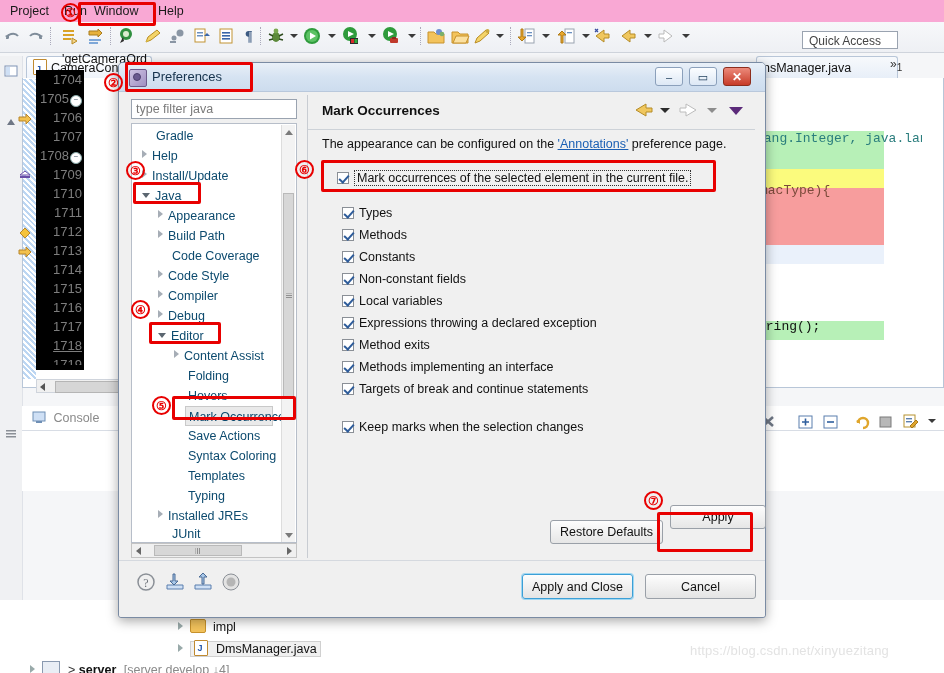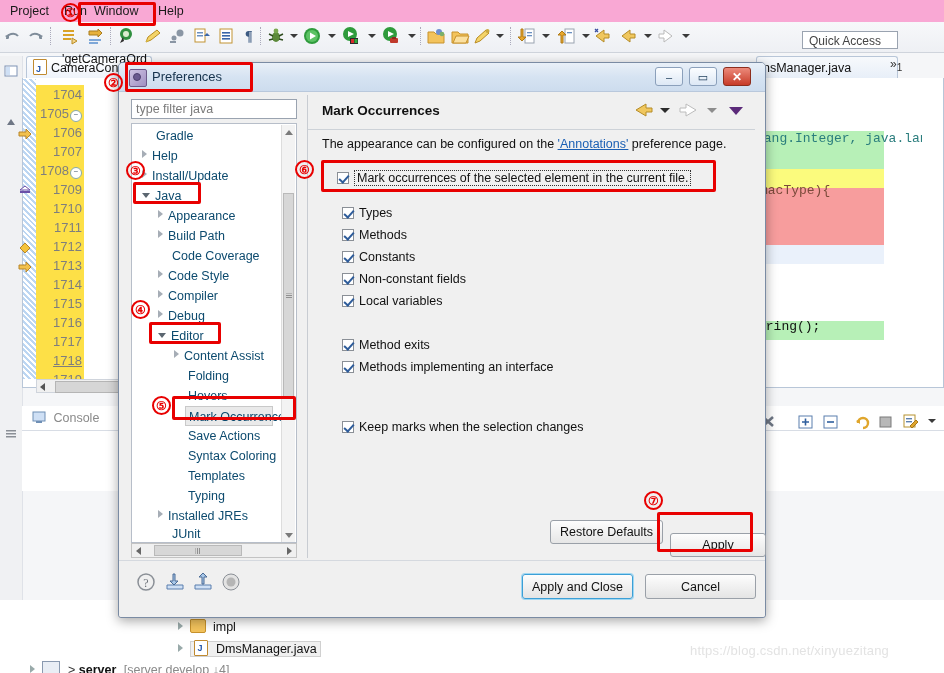--- a/index.html
+++ b/index.html
@@ -31,21 +31,21 @@
   .etab{position:absolute;top:0;height:22px;line-height:22px;font-size:12.5px;
     background:linear-gradient(to bottom,#ffffff,#eef3fb);border:1px solid #b8c6d8;border-bottom:none;
     border-radius:3px 3px 0 0;padding:0 6px;color:#111;}
   .etab .jicon{display:inline-block;width:12px;height:14px;background:#fff;border:1px solid #c08a30;
     border-radius:1px;vertical-align:-3px;margin-right:4px;position:relative;}
   .etab .jicon:after{content:"J";position:absolute;left:2px;top:-2px;font-size:9px;color:#2255aa;font-weight:bold;}
 
   #editor-body{position:absolute;left:22px;top:78px;width:922px;height:310px;background:#fff;border:1px solid #b8c6d8;border-top:none;box-sizing:border-box;}
   #gutter-overview{position:absolute;left:23px;top:79px;width:13px;height:300px;
     background:repeating-linear-gradient(45deg,#bcd6f2 0 2px,#ffffff 2px 4px);}
-  #linenums{position:absolute;left:36px;top:85px;width:48px;height:300px;background:#fde047;
+  #linenums{position:absolute;left:36px;top:70px;width:48px;height:300px;background:#000000;
     font-family:"Liberation Sans",sans-serif;font-size:13px;color:#7e7e7e;text-align:right;}
   .lnrow{height:19px;line-height:19px;padding-right:2px;}
   .fold{display:inline-block;width:10px;height:10px;border:1px solid #8aa;border-radius:50%;
     font-size:8px;line-height:8px;color:#567;vertical-align:1px;margin-left:1px;background:#fff;text-align:center;}
   .mk{position:absolute;left:-18px;width:14px;height:14px;}
 
   #codearea{position:absolute;left:84px;top:79px;width:838px;height:300px;background:#fff;overflow:hidden;
     font-family:"Liberation Mono",monospace;font-size:13px;}
   .hl{position:absolute;left:160px;width:640px;}
   .codeline{position:absolute;white-space:pre;}
@@ -126,21 +126,21 @@
   .cbrow{position:absolute;height:18px;line-height:18px;font-size:12.5px;color:#111;white-space:nowrap;}
   .cbx{display:inline-block;width:12px;height:12px;background:#fff;border:1px solid #8a8f96;
     vertical-align:-2px;margin-right:5px;position:relative;box-sizing:border-box;}
   .cbx.on:after{content:"";position:absolute;left:3px;top:0px;width:4px;height:8px;
     border:solid #2e5c9a;border-width:0 2px 2px 0;transform:rotate(42deg);}
   .dotted{border:1px dotted #333;padding:0 2px;}
 
   #btn-restore{position:absolute;left:431px;top:457px;width:113px;height:24px;
     background:linear-gradient(to bottom,#fdfdfd,#e6e6e6);border:1px solid #9aa0a8;border-radius:3px;
     font-size:12.5px;color:#111;text-align:center;line-height:23px;box-sizing:border-box;}
-  #btn-apply{position:absolute;left:551px;top:470px;width:96px;height:24px;
+  #btn-apply{position:absolute;left:551px;top:442px;width:96px;height:24px;
     background:linear-gradient(to bottom,#fdfdfd,#e6e6e6);border:1px solid #9aa0a8;border-radius:3px;
     font-size:12.5px;color:#111;text-align:center;line-height:23px;box-sizing:border-box;}
 
   #prefs-footer{position:absolute;left:0;bottom:0;width:100%;height:56px;background:#f0f0f0;border-top:1px solid #d5d9df;border-radius:0 0 3px 3px;}
   .fico{position:absolute;top:11px;width:20px;height:20px;}
   #btn-applyclose{position:absolute;left:403px;top:13px;width:111px;height:25px;
     background:linear-gradient(to bottom,#fdfdfd,#e4e4e4);border:1px solid #3c9fd6;border-radius:3px;
     box-shadow:0 0 0 1px #9fd7f2;font-size:12.5px;text-align:center;line-height:24px;box-sizing:border-box;color:#111;}
   #btn-cancel{position:absolute;left:526px;top:13px;width:111px;height:25px;
     background:linear-gradient(to bottom,#fdfdfd,#e4e4e4);border:1px solid #9aa0a8;border-radius:3px;
@@ -547,22 +547,24 @@
 
       <div class="cbrow" style="left:17px;top:74px;margin-left:12px;">
         <span class="cbx on"></span><span class="dotted">Mark occurrences of the selected element in the current file.</span>
       </div>
 
       <div class="cbrow" style="left:34px;top:109px;"><span class="cbx on"></span><span>Types</span></div>
       <div class="cbrow" style="left:34px;top:131px;"><span class="cbx on"></span><span>Methods</span></div>
       <div class="cbrow" style="left:34px;top:153px;"><span class="cbx on"></span><span>Constants</span></div>
       <div class="cbrow" style="left:34px;top:175px;"><span class="cbx on"></span><span>Non-constant fields</span></div>
       <div class="cbrow" style="left:34px;top:197px;"><span class="cbx on"></span><span>Local variables</span></div>
+      <div class="cbrow" style="left:34px;top:219px;"><span class="cbx on"></span><span>Expressions throwing a declared exception</span></div>
       <div class="cbrow" style="left:34px;top:241px;"><span class="cbx on"></span><span>Method exits</span></div>
       <div class="cbrow" style="left:34px;top:263px;"><span class="cbx on"></span><span>Methods implementing an interface</span></div>
+      <div class="cbrow" style="left:34px;top:285px;"><span class="cbx on"></span><span>Targets of break and continue statements</span></div>
 
       <div class="cbrow" style="left:34px;top:323px;"><span class="cbx on"></span><span>Keep marks when the selection changes</span></div>
     </div>
 
     <div id="btn-restore">Restore Defaults</div>
     <div id="btn-apply">Apply</div>
 
     <div id="prefs-footer">
       <div class="fico" style="left:17px;">
         <svg width="20" height="20" viewBox="0 0 20 20">

